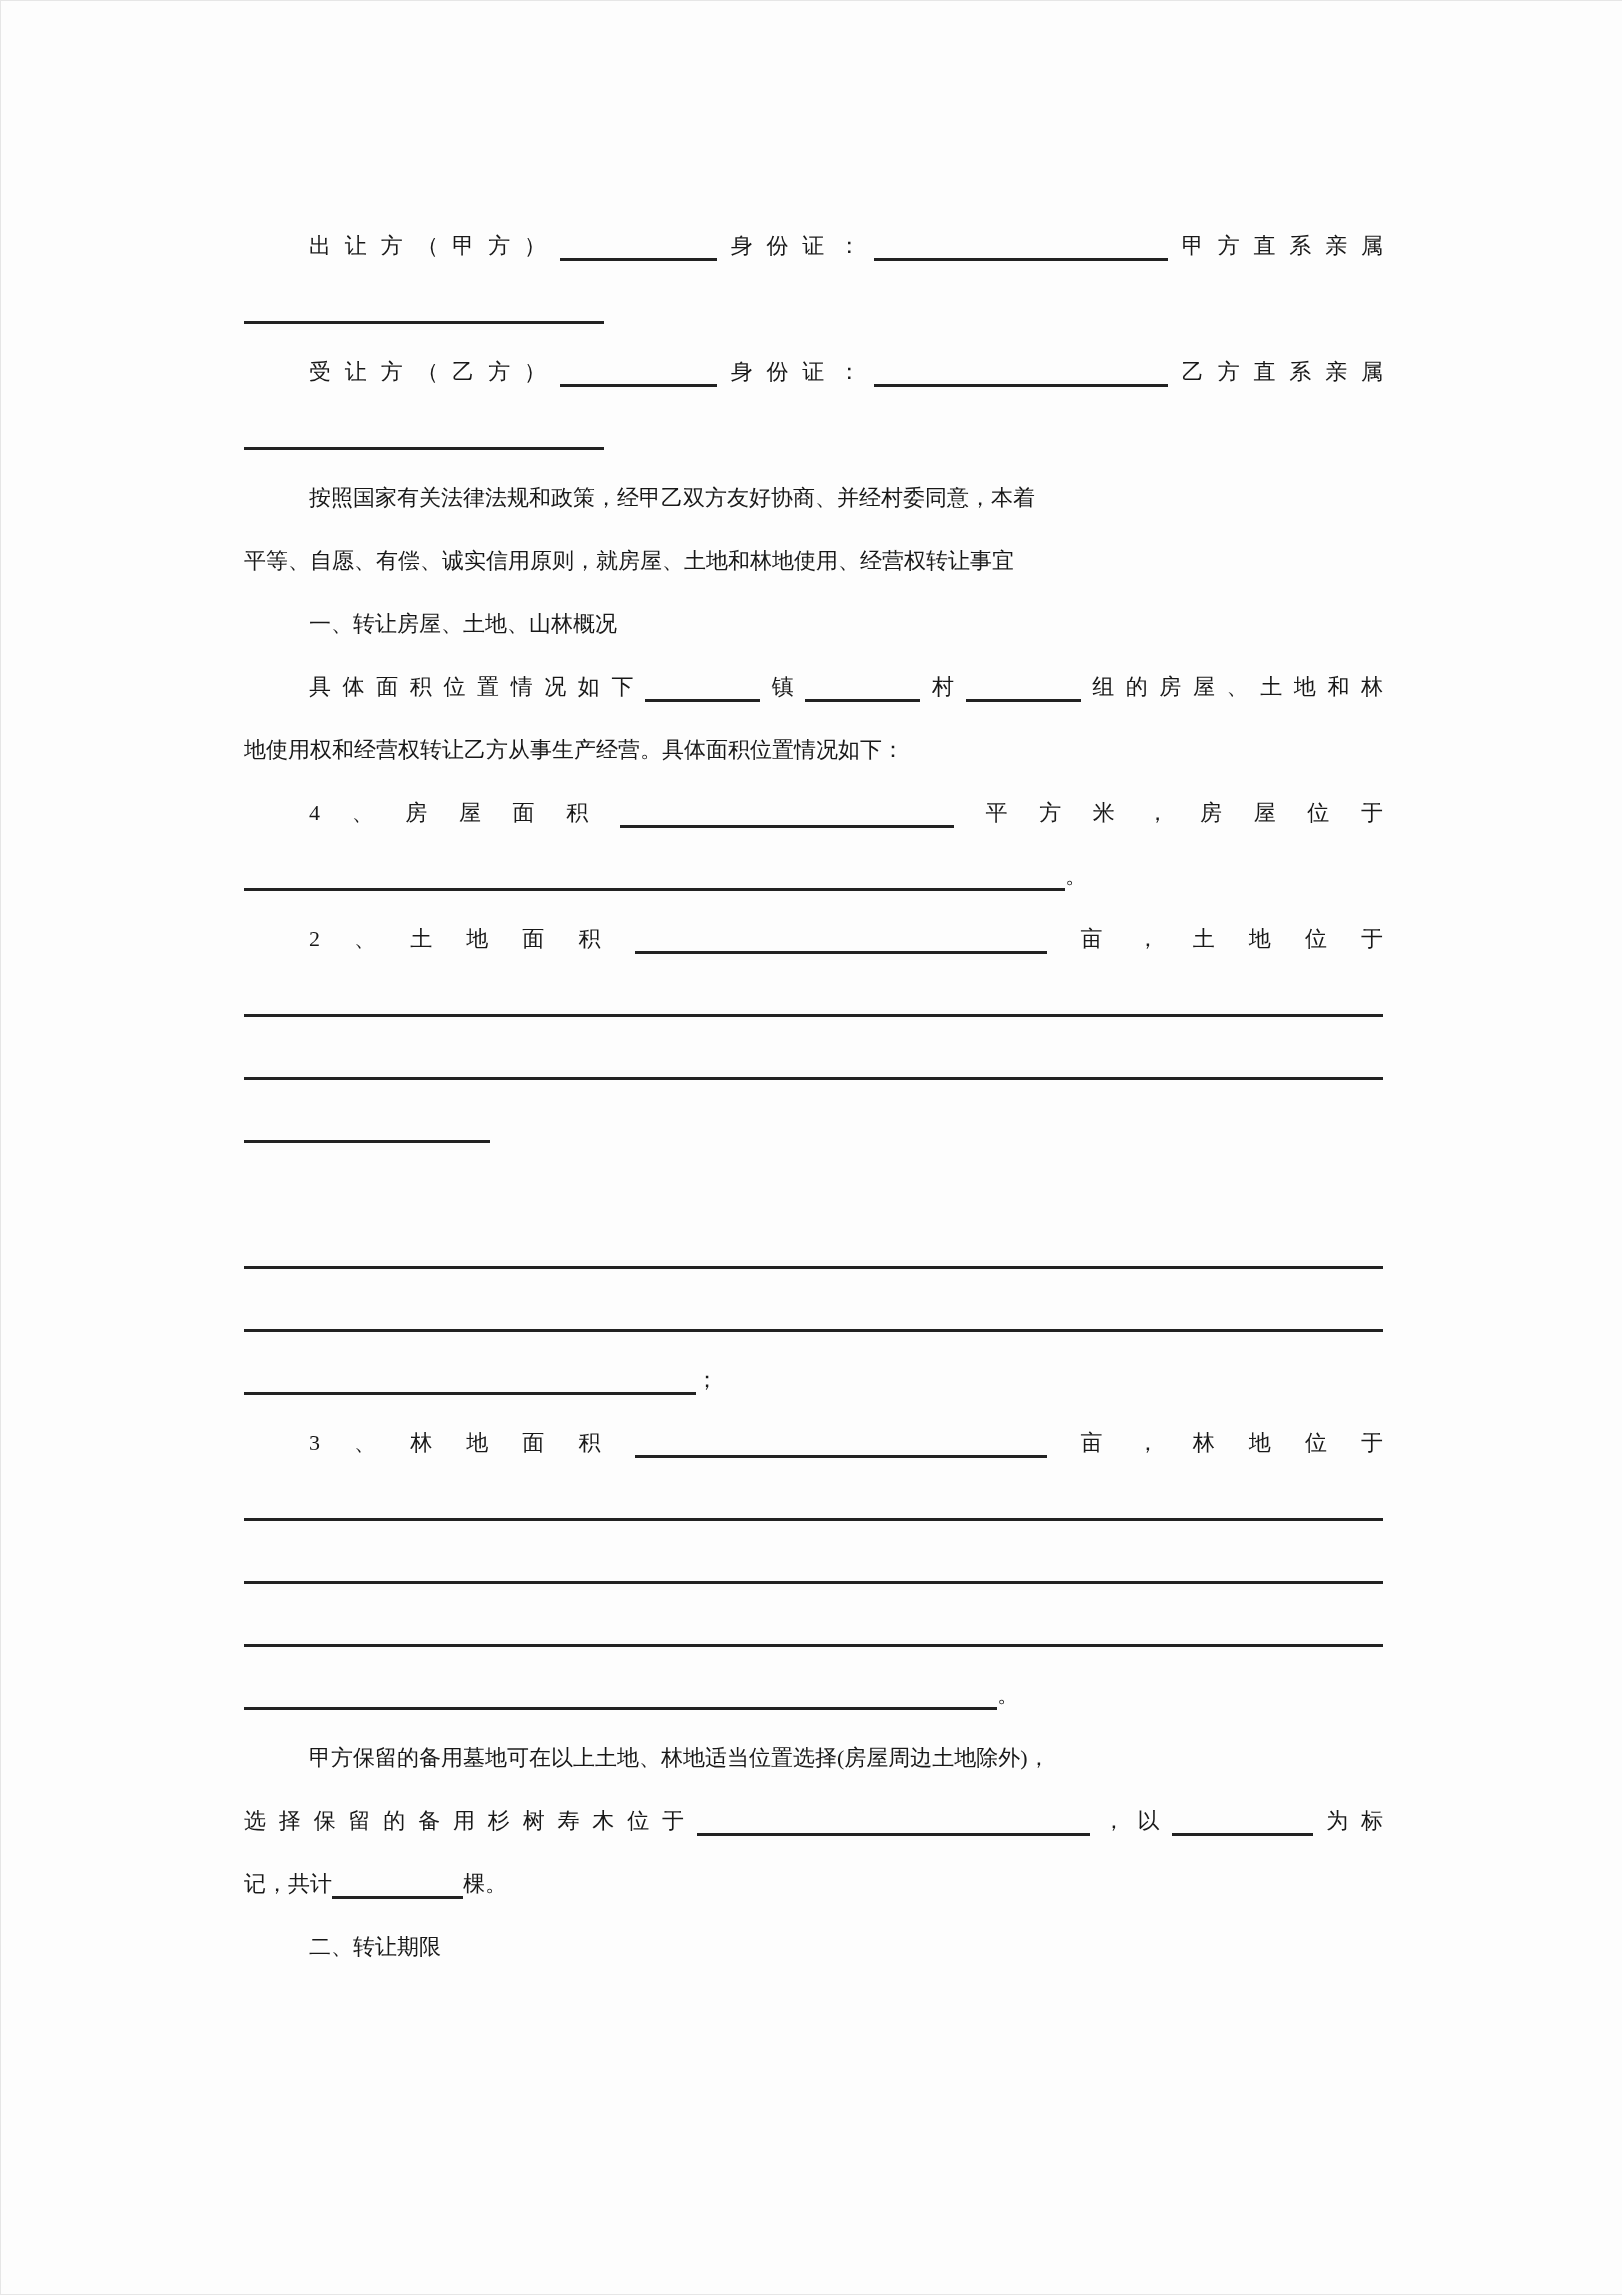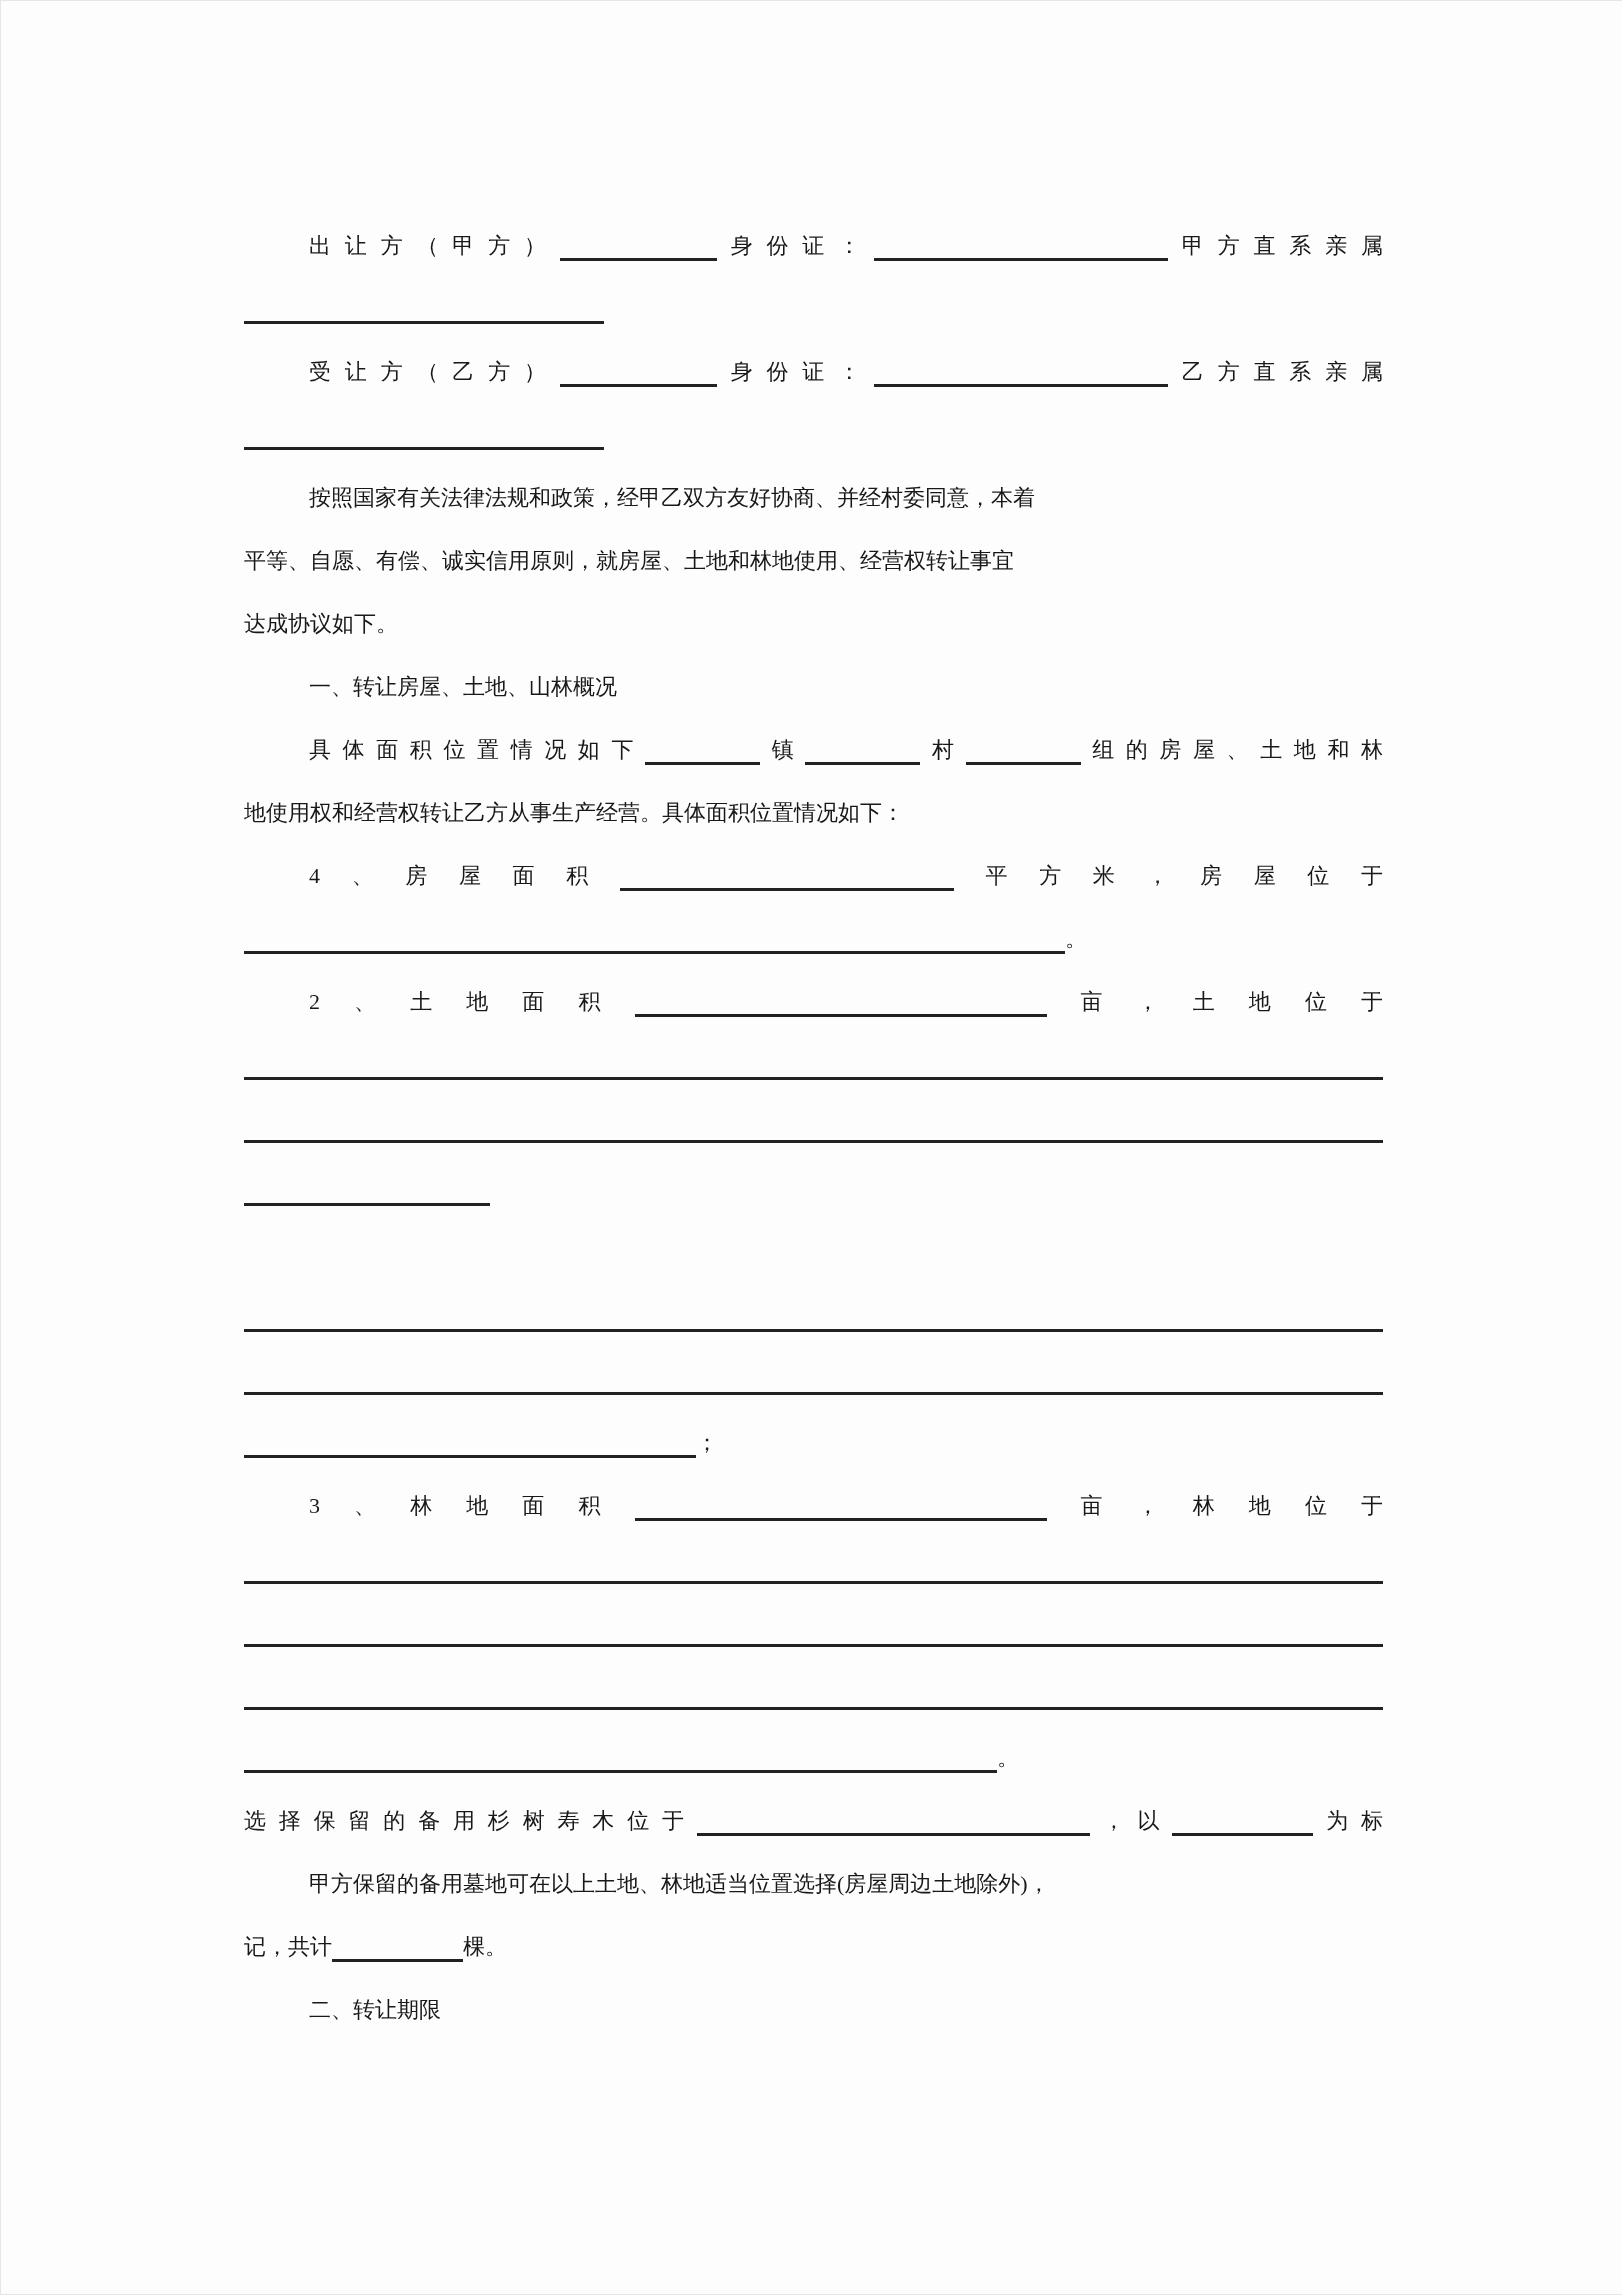--- a/index.html
+++ b/index.html
@@ -51,38 +51,37 @@
 <body>
 
 <div class="page">
   <div class="doc" id="doc-lines">
       <div class="line ind just"><span class="trun">出让方（甲方）</span><span class="blank" style="width: 157px;"></span><span class="trun">身份证：</span><span class="blank" style="width: 294px;"></span><span class="trun">甲方直系亲属</span></div>
       <div class="line"><span class="blank" style="width: 360px;"></span></div>
       <div class="line ind just"><span class="trun">受让方（乙方）</span><span class="blank" style="width: 157px;"></span><span class="trun">身份证：</span><span class="blank" style="width: 294px;"></span><span class="trun">乙方直系亲属</span></div>
       <div class="line"><span class="blank" style="width: 360px;"></span></div>
       <div class="line ind nowrap"><span class="trun">按照国家有关法律法规和政策，经甲乙双方友好协商、并经村委同意，本着</span></div>
       <div class="line nowrap"><span class="trun">平等、自愿、有偿、诚实信用原则，就房屋、土地和林地使用、经营权转让事宜</span></div>
-      <div class="line"><span class="trun">达成协议如下。</span></div>
       <div class="line ind"><span class="trun">一、转让房屋、土地、山林概况</span></div>
       <div class="line ind just"><span class="trun">具体面积位置情况如下</span><span class="blank" style="width: 115px;"></span><span class="trun">镇</span><span class="blank" style="width: 115px;"></span><span class="trun">村</span><span class="blank" style="width: 115px;"></span><span class="trun">组的房屋、土地和林</span></div>
       <div class="line nowrap"><span class="trun">地使用权和经营权转让乙方从事生产经营。具体面积位置情况如下：</span></div>
       <div class="line ind just"><span class="trun">4、房屋面积</span><span class="blank" style="width: 334px;"></span><span class="trun">平方米，房屋位于</span></div>
       <div class="line"><span class="blank" style="width: 821px;"></span><span class="trun">。</span></div>
       <div class="line ind just"><span class="trun">2、土地面积</span><span class="blank" style="width: 412px;"></span><span class="trun">亩，土地位于</span></div>
       <div class="line"><span class="blank" style="width: 1139px;"></span></div>
       <div class="line"><span class="blank" style="width: 1139px;"></span></div>
       <div class="line"><span class="blank" style="width: 246px;"></span></div>
       <div class="line"></div>
       <div class="line"><span class="blank" style="width: 1139px;"></span></div>
       <div class="line"><span class="blank" style="width: 1139px;"></span></div>
       <div class="line"><span class="blank" style="width: 452px;"></span><span class="trun">；</span></div>
       <div class="line ind just"><span class="trun">3、林地面积</span><span class="blank" style="width: 412px;"></span><span class="trun">亩，林地位于</span></div>
       <div class="line"><span class="blank" style="width: 1139px;"></span></div>
       <div class="line"><span class="blank" style="width: 1139px;"></span></div>
       <div class="line"><span class="blank" style="width: 1139px;"></span></div>
       <div class="line"><span class="blank" style="width: 753px;"></span><span class="trun">。</span></div>
+      <div class="line ind nowrap"><span class="trun">甲方保留的备用墓地可在以上土地、林地适当位置选择(房屋周边土地除外)，</span></div>
       <div class="line just"><span class="trun">选择保留的备用杉树寿木位于</span><span class="blank" style="width: 393px;"></span><span class="trun">，以</span><span class="blank" style="width: 141px;"></span><span class="trun">为标</span></div>
-      <div class="line ind nowrap"><span class="trun">甲方保留的备用墓地可在以上土地、林地适当位置选择(房屋周边土地除外)，</span></div>
       <div class="line"><span class="trun">记，共计</span><span class="blank" style="width: 131px;"></span><span class="trun">棵。</span></div>
       <div class="line ind"><span class="trun">二、转让期限</span></div>
     </div>
 </div>
 
 
 </body></html>

